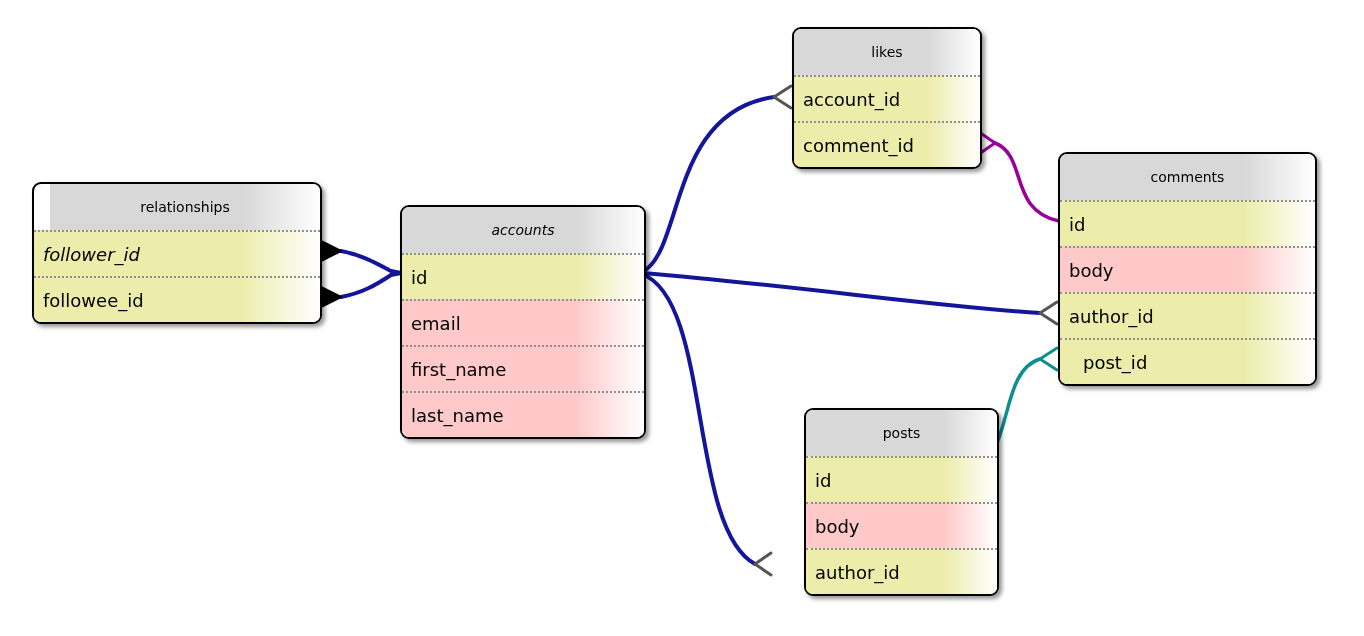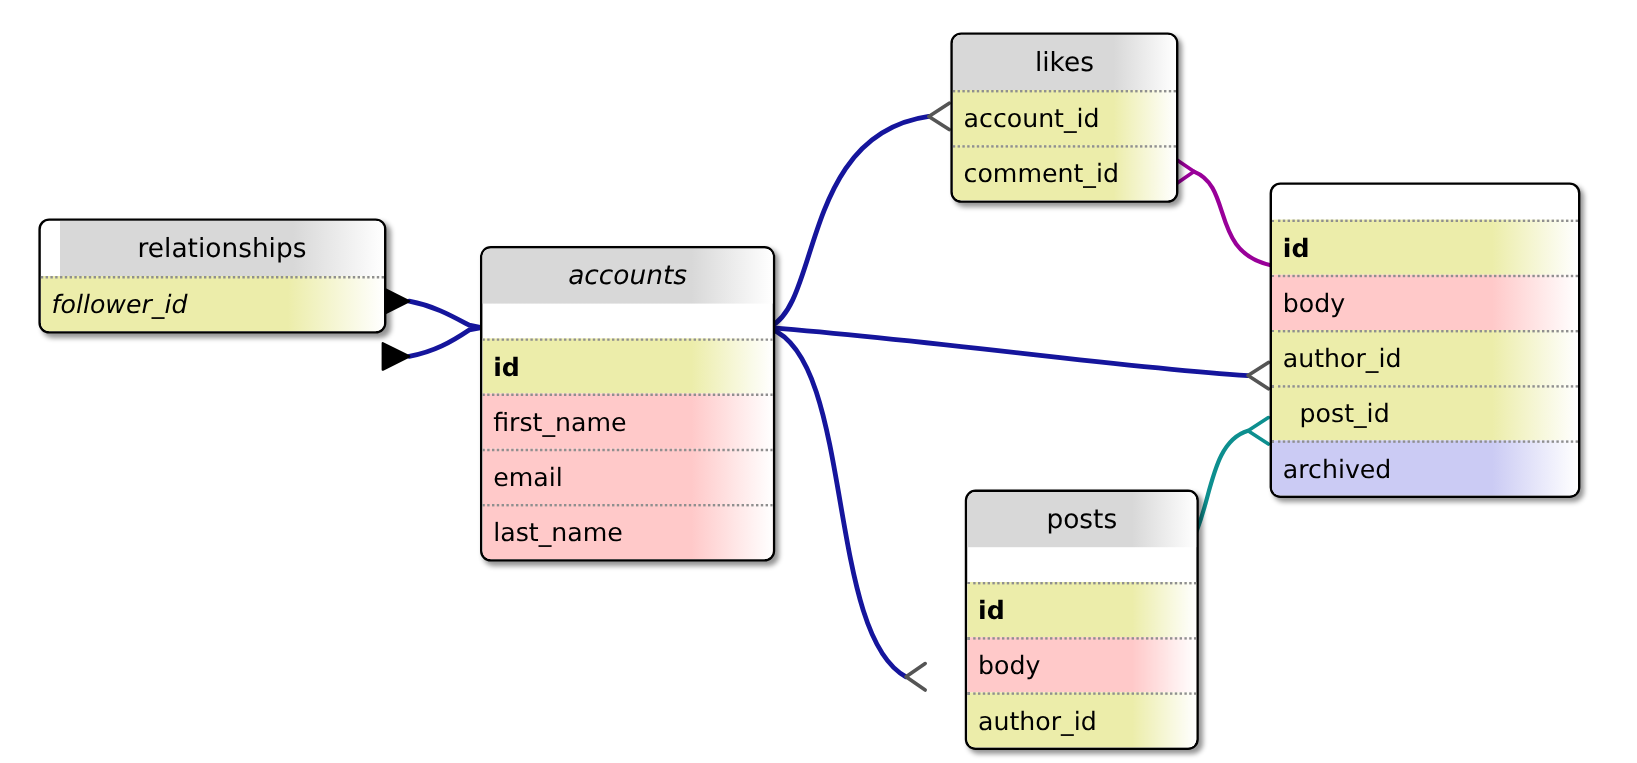--- a/index.html
+++ b/index.html
@@ -7,29 +7,29 @@
   .canvas{position:relative;width:1364px;height:636px;background:#ffffff;overflow:hidden;}
   svg.wires{position:absolute;left:0;top:0;z-index:1;}
   .tbl{
     position:absolute;z-index:2;
     border:2px solid #000;border-radius:9px;overflow:hidden;
     box-shadow:3px 3px 4px rgba(0,0,0,0.42);
     background:#fff;
   }
   .hdr{
     height:46px;display:flex;align-items:center;justify-content:center;
-    font-size:22px;color:#000;box-sizing:border-box;
+    font-size:14px;color:#000;box-sizing:border-box;
   }
   .row{
     height:46px;display:flex;align-items:center;
-    padding-left:9px;font-size:21px;color:#000;
+    padding-left:9px;font-size:18px;color:#000;
     border-top:2px dotted #8f8f8f;box-sizing:border-box;
     white-space:nowrap;
   }
-  .row.bold{font-weight:bold;margin-top:29px;}
+  .row.bold{font-weight:normal;}
 </style>
 </head>
 <body>
 
 <div class="canvas">
   <svg class="wires" id="wires" width="1364" height="636" viewBox="0 0 1364 636">
       <g>
         <path d="M 341 251 C 362 255 376 263 391 271 L 401 273" fill="none" stroke="#15159c" stroke-width="4" stroke-linecap="round"></path>
         <polygon points="319,240 341,251 319,262" fill="#000000" stroke="#000000" stroke-width="2" stroke-linejoin="round"></polygon>
       </g>
@@ -55,40 +55,41 @@
       </g>
       <g>
         <path d="M 963 476 C 1016 466 996 372 1040 359" fill="none" stroke="#0d8f8f" stroke-width="3.5" stroke-linecap="round"></path>
         <path d="M 1057 348 L 1040 359 L 1057 370" fill="none" stroke="#0d8f8f" stroke-width="3" stroke-linejoin="round" stroke-linecap="round"></path>
       </g>
     </svg>
   <div id="tables">
       <div class="tbl" style="left: 32px; top: 182px; width: 286px;">
         <div class="hdr" style="background: linear-gradient(90deg, rgb(216, 216, 216) 0%, rgb(216, 216, 216) 72%, rgb(255, 255, 255) 100%); margin-left: 16px;">relationships</div>
         <div class="row" style="background: linear-gradient(90deg, rgb(236, 237, 170) 0%, rgb(236, 237, 170) 72%, rgb(255, 255, 255) 100%); font-style: italic;">follower_id</div>
+        <div class="row" style="background: linear-gradient(90deg, rgb(236, 237, 170) 0%, rgb(236, 237, 170) 72%, rgb(255, 255, 255) 100%);">followee_id</div>
       </div>
       <div class="tbl" style="left: 400px; top: 205px; width: 242px;">
         <div class="hdr" style="background: linear-gradient(90deg, rgb(216, 216, 216) 0%, rgb(216, 216, 216) 72%, rgb(255, 255, 255) 100%); font-style: italic;">accounts</div>
         <div class="row bold" style="background: linear-gradient(90deg, rgb(236, 237, 170) 0%, rgb(236, 237, 170) 72%, rgb(255, 255, 255) 100%);">id</div>
+        <div class="row" style="background: linear-gradient(90deg, rgb(255, 201, 201) 0%, rgb(255, 201, 201) 72%, rgb(255, 255, 255) 100%);">email</div>
         <div class="row" style="background: linear-gradient(90deg, rgb(255, 201, 201) 0%, rgb(255, 201, 201) 72%, rgb(255, 255, 255) 100%);">first_name</div>
-        <div class="row" style="background: linear-gradient(90deg, rgb(255, 201, 201) 0%, rgb(255, 201, 201) 72%, rgb(255, 255, 255) 100%);">email</div>
         <div class="row" style="background: linear-gradient(90deg, rgb(255, 201, 201) 0%, rgb(255, 201, 201) 72%, rgb(255, 255, 255) 100%); text-align: right;">last_name</div>
       </div>
       <div class="tbl" style="left: 792px; top: 27px; width: 186px;">
         <div class="hdr" style="background: linear-gradient(90deg, rgb(216, 216, 216) 0%, rgb(216, 216, 216) 72%, rgb(255, 255, 255) 100%);">likes</div>
         <div class="row" style="background: linear-gradient(90deg, rgb(236, 237, 170) 0%, rgb(236, 237, 170) 72%, rgb(255, 255, 255) 100%);">account_id</div>
         <div class="row" style="background: linear-gradient(90deg, rgb(236, 237, 170) 0%, rgb(236, 237, 170) 72%, rgb(255, 255, 255) 100%);">comment_id</div>
       </div>
       <div class="tbl" style="left: 804px; top: 408px; width: 191px;">
         <div class="hdr" style="background: linear-gradient(90deg, rgb(216, 216, 216) 0%, rgb(216, 216, 216) 72%, rgb(255, 255, 255) 100%);">posts</div>
         <div class="row bold" style="background: linear-gradient(90deg, rgb(236, 237, 170) 0%, rgb(236, 237, 170) 72%, rgb(255, 255, 255) 100%);">id</div>
         <div class="row" style="background: linear-gradient(90deg, rgb(255, 201, 201) 0%, rgb(255, 201, 201) 72%, rgb(255, 255, 255) 100%);">body</div>
         <div class="row" style="background: linear-gradient(90deg, rgb(236, 237, 170) 0%, rgb(236, 237, 170) 72%, rgb(255, 255, 255) 100%);">author_id</div>
       </div>
       <div class="tbl" style="left: 1058px; top: 152px; width: 255px;">
+        <div class="hdr" style="background: linear-gradient(90deg, rgb(216, 216, 216) 0%, rgb(216, 216, 216) 72%, rgb(255, 255, 255) 100%);">comments</div>
         <div class="row bold" style="background: linear-gradient(90deg, rgb(236, 237, 170) 0%, rgb(236, 237, 170) 72%, rgb(255, 255, 255) 100%);">id</div>
         <div class="row" style="background: linear-gradient(90deg, rgb(255, 201, 201) 0%, rgb(255, 201, 201) 72%, rgb(255, 255, 255) 100%);">body</div>
         <div class="row" style="background: linear-gradient(90deg, rgb(236, 237, 170) 0%, rgb(236, 237, 170) 72%, rgb(255, 255, 255) 100%);">author_id</div>
         <div class="row" style="background: linear-gradient(90deg, rgb(236, 237, 170) 0%, rgb(236, 237, 170) 72%, rgb(255, 255, 255) 100%); padding-left: 23px;">post_id</div>
-        <div class="row" style="background: linear-gradient(90deg, rgb(203, 203, 244) 0%, rgb(203, 203, 244) 72%, rgb(255, 255, 255) 100%);">archived</div>
       </div>
     </div>
 </div>
 
 </body></html>

